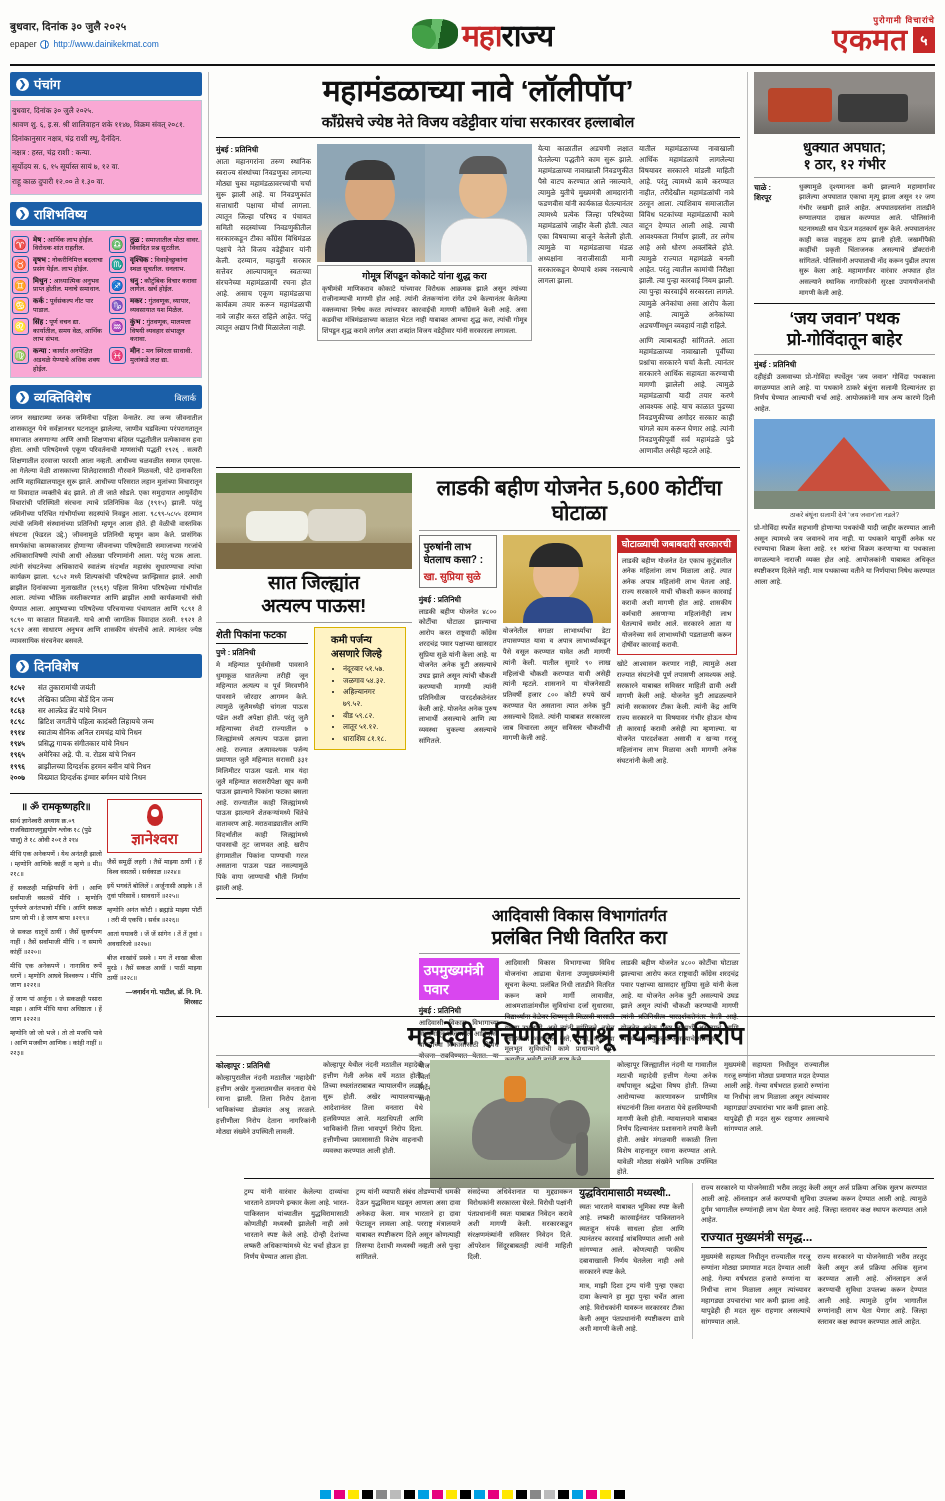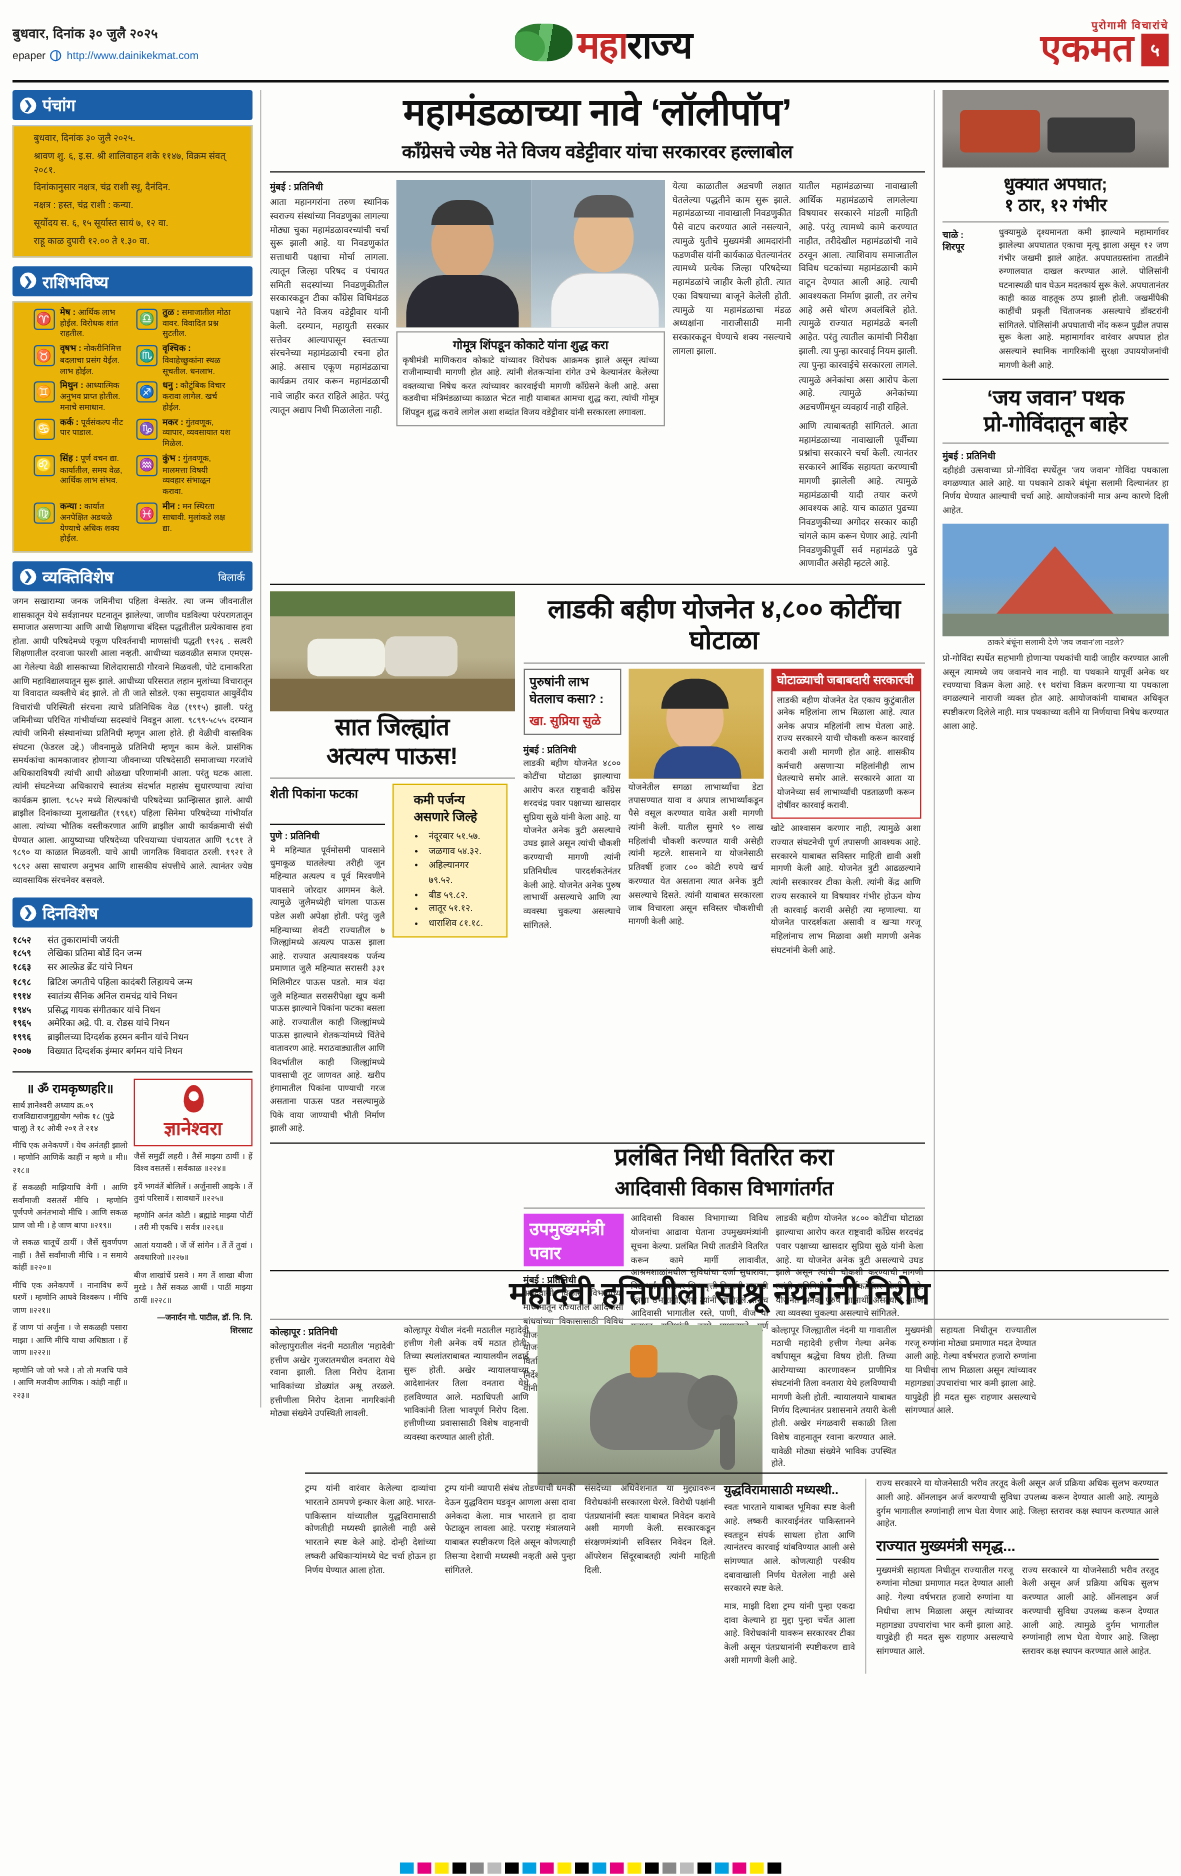--- a/index.html
+++ b/index.html
@@ -79,21 +79,21 @@
     background: #1b5fa8; color: #fff; display: flex; align-items: center; gap: 5px;
     padding: 3px 6px; font-size: 13px; font-weight: bold; border-radius: 2px;
     margin-bottom: 4px;
   }
   .sec-head .chev {
     width: 13px; height: 13px; border-radius: 50%; background: #fff; color: #1b5fa8;
     font-size: 9px; display: flex; align-items: center; justify-content: center; font-weight: bold;
   }
   .sec-head .tag-right { margin-left: auto; font-size: 8.5px; font-weight: normal; }
 
-  .boxy { border: 1px solid #b9c6d4; padding: 4px 16px; margin-bottom: 7px; background:#eab308; }
+  .boxy { border: 1px solid #b9c6d4; padding: 4px 1px; margin-bottom: 7px; background:#f9a8d4; }
   .mini { font-size: 7.4px; line-height: 1.5; color: #222; }
   .mini p { margin: 0 0 3px 0; }
 
   
   .rashi-grid { display: grid; grid-template-columns: 1fr 1fr; gap: 2px 6px; }
   .rashi-item { display: flex; gap: 4px; }
   .rashi-sym {
     width: 17px; height: 17px; flex: 0 0 17px; border: 1px solid #1b5fa8; border-radius: 3px;
     display: flex; align-items: center; justify-content: center; font-size: 10px; color: #1b5fa8;
     margin-top: 1px;
@@ -402,42 +402,42 @@
             <div style="position:absolute; left:30px; top:38px; width:62px; height:30px; background:#efefe6; border-radius:8px;"></div>
             <div style="position:absolute; left:92px; top:36px; width:58px; height:32px; background:#ddd9cc; border-radius:8px;"></div>
             <div style="position:absolute; left:0; bottom:0; width:100%; height:26px; background:#7d6b46;"></div>
             <div style="position:absolute; left:0; top:0; width:100%; height:20px; background:#5f7a43;"></div>
           </div>
           <div class="h2">सात जिल्ह्यांत</div>
           <div class="h2" style="margin-top:-4px;">अत्यल्प पाऊस!</div>
           <div class="rule-thin"></div>
           <div style="display:flex; gap:6px;">
             <div style="width:92px;">
-              <div style="font-size:10px; font-weight:bold; border-bottom:1px solid #111; padding-bottom:18px; margin-bottom:3px;">शेती पिकांना फटका</div>
+              <div style="font-size:10px; font-weight:bold; border-bottom:1px solid #111; padding-bottom:2px; margin-bottom:3px;">शेती पिकांना फटका</div>
               <div class="byline">पुणे : प्रतिनिधी</div>
               <div class="body-txt" style="font-size:6.8px;">मे महिन्यात पूर्वमोसमी पावसाने धुमाकूळ घातलेल्या तरीही जून महिन्यात अत्यल्प व पूर्व मिरवणीने पावसाने जोरदार आगमन केले. त्यामुळे जुलैमध्येही चांगला पाऊस पडेल अशी अपेक्षा होती. परंतु जुलै महिन्याच्या शेवटी राज्यातील ७ जिल्ह्यांमध्ये अत्यल्प पाऊस झाला आहे. राज्यात अत्यावश्यक पर्जन्य प्रमाणात जुलै महिन्यात सरासरी ३३१ मिलिमीटर पाऊस पडतो. मात्र यंदा जुलै महिन्यात सरासरीपेक्षा खूप कमी पाऊस झाल्याने पिकांना फटका बसला आहे. राज्यातील काही जिल्ह्यांमध्ये पाऊस झाल्याने शेतकऱ्यांमध्ये चिंतेचे वातावरण आहे. मराठवाड्यातील आणि विदर्भातील काही जिल्ह्यांमध्ये पावसाची तूट जाणवत आहे. खरीप हंगामातील पिकांना पाण्याची गरज असताना पाऊस पडत नसल्यामुळे पिके वाया जाण्याची भीती निर्माण झाली आहे.</div>
             </div>
             <div style="width:92px;">
               <div class="yellowbox">
                 <div class="t">कमी पर्जन्य असणारे जिल्हे</div>
                 <ul>
                   <li>नंदूरबार ५१.५७.</li>
                   <li>जळगाव ५४.३२.</li>
                   <li>अहिल्यानगर ७९.५२.</li>
                   <li>बीड ५९.८२.</li>
                   <li>लातूर ५१.१२.</li>
                   <li>धाराशिव ८१.१८.</li>
                 </ul>
               </div>
             </div>
           </div>
         </div>
 
         <div style="width:322px;">
-          <div class="h2" style="font-size:21px; text-align:center;">लाडकी बहीण योजनेत ४,८०० कोटींचा घोटाळा</div>
+          <div class="h2" style="font-size:21px; text-align:center;">लाडकी बहीण योजनेत 5,600 कोटींचा घोटाळा</div>
           <div class="rule-thin"></div>
           <div style="display:flex; gap:6px;">
             <div style="width:78px;">
               <div class="quotebox">
                 <div class="quote-t">पुरुषांनी लाभ घेतलाच कसा? :</div>
                 <div class="quote-n">खा. सुप्रिया सुळे</div>
               </div>
               <div class="byline" style="margin-top:6px;">मुंबई : प्रतिनिधी</div>
               <div class="body-txt" style="font-size:6.9px;">
                   <p>लाडकी बहीण योजनेत ४८०० कोटींचा घोटाळा झाल्याचा आरोप करत राष्ट्रवादी काँग्रेस शरदचंद्र पवार पक्षाच्या खासदार सुप्रिया सुळे यांनी केला आहे. या योजनेत अनेक त्रुटी असल्याचे उघड झाले असून त्यांची चौकशी करण्याची मागणी त्यांनी प्रतिनिधीत्व पारदर्शकतेनंतर केली आहे. योजनेत अनेक पुरुष लाभार्थी असल्याचे आणि त्या व्यवस्था चुकल्या असल्याचे सांगितले.</p>
@@ -464,22 +464,22 @@
             </div>
           </div>
         </div>
       </div>
 
       <div class="rule"></div>
 
       <div style="display:flex; gap:7px;">
         <div style="width:196px;"></div>
         <div style="width:322px;">
+          <div class="h2 left" style="font-size:16px; text-align:center;">आदिवासी विकास विभागांतर्गत</div>
           <div class="h2 left" style="font-size:19px; text-align:center; margin-top:-4px;">प्रलंबित निधी वितरित करा</div>
-          <div class="h2 left" style="font-size:16px; text-align:center;">आदिवासी विकास विभागांतर्गत</div>
           <div class="rule-thin"></div>
           <div style="display:flex; gap:6px;">
             <div style="width:80px;">
               <div class="bluebar">उपमुख्यमंत्री पवार</div>
               <div class="byline" style="margin-top:5px;">मुंबई : प्रतिनिधी</div>
               <div class="body-txt" style="font-size:6.9px;">
                   <p>आदिवासी विकास विभागाच्या माध्यमातून राज्यातील आदिवासी बांधवांच्या विकासासाठी विविध योजना राबविण्यात येतात. या योजनांसाठी मंजूर निधी तातडीने वितरित करण्यात यावा, असे निर्देश उपमुख्यमंत्री अजित पवार यांनी दिले.</p>
                 </div>
             </div>
             <div style="width:110px;">

